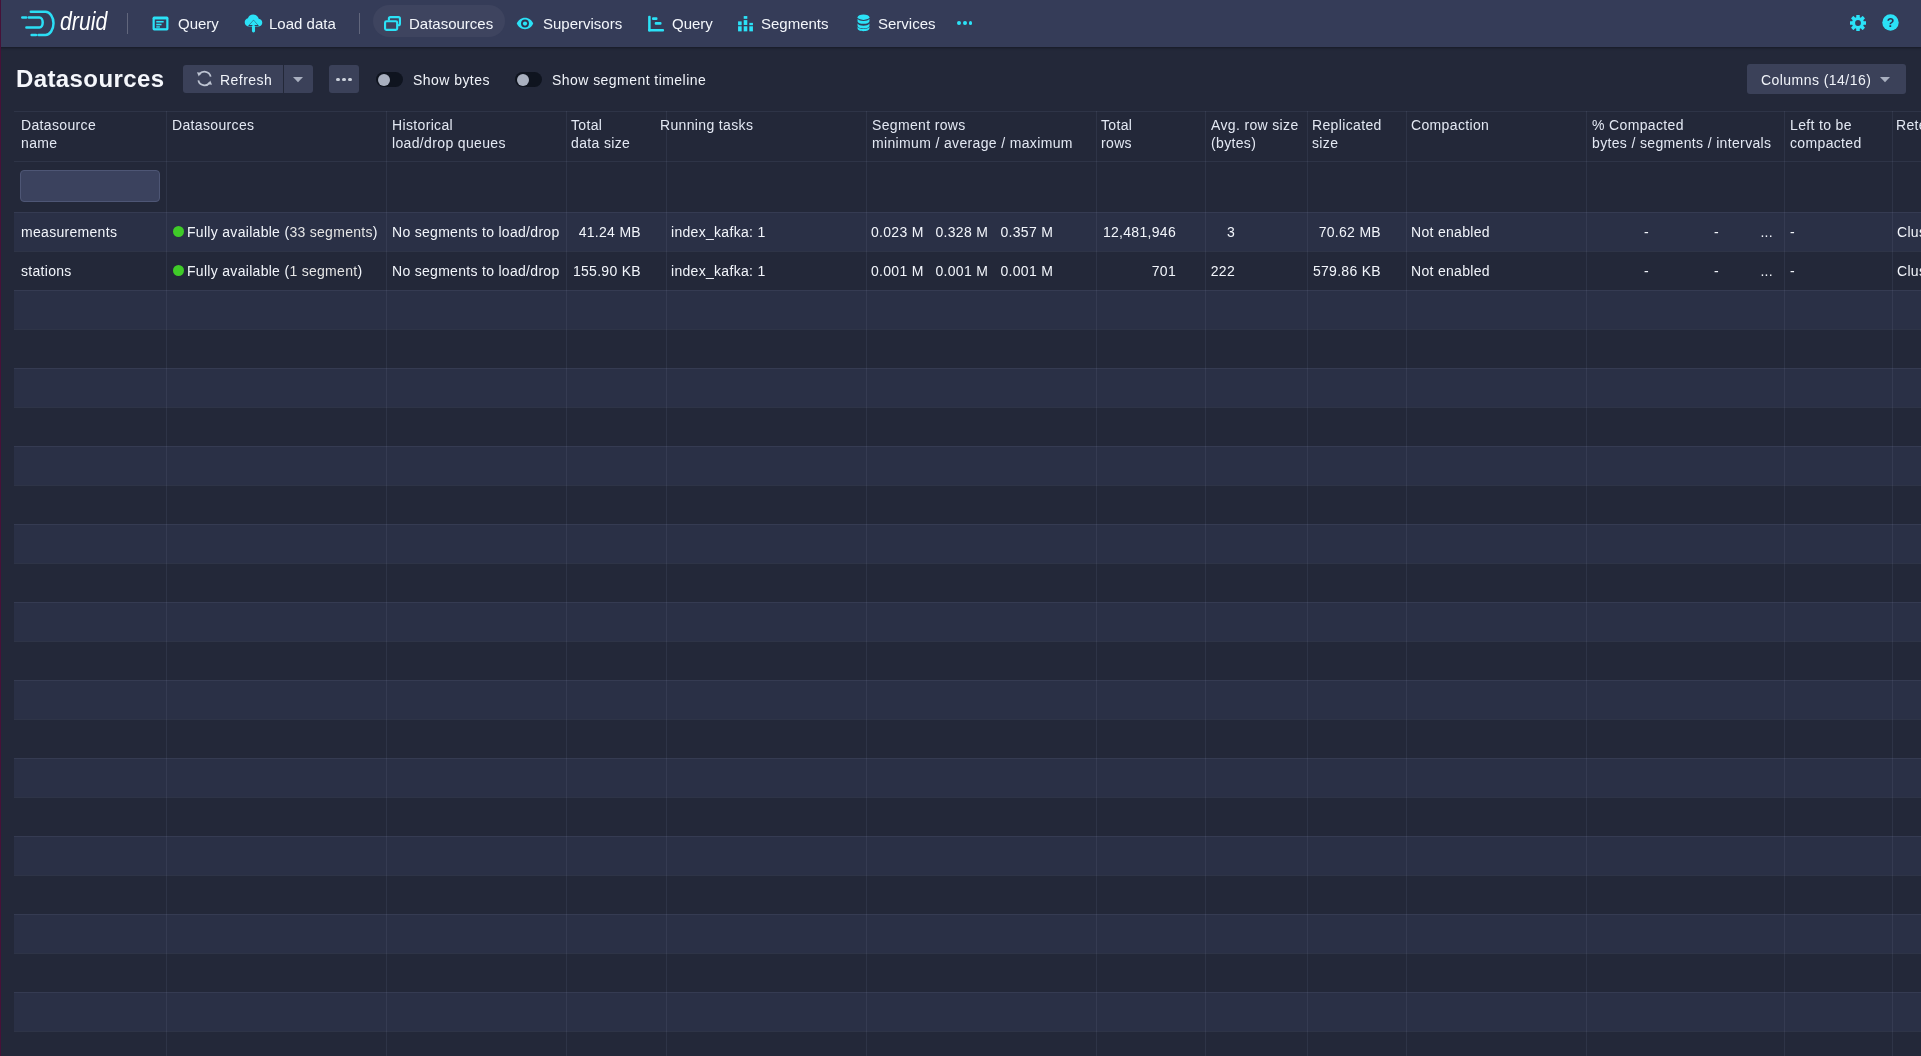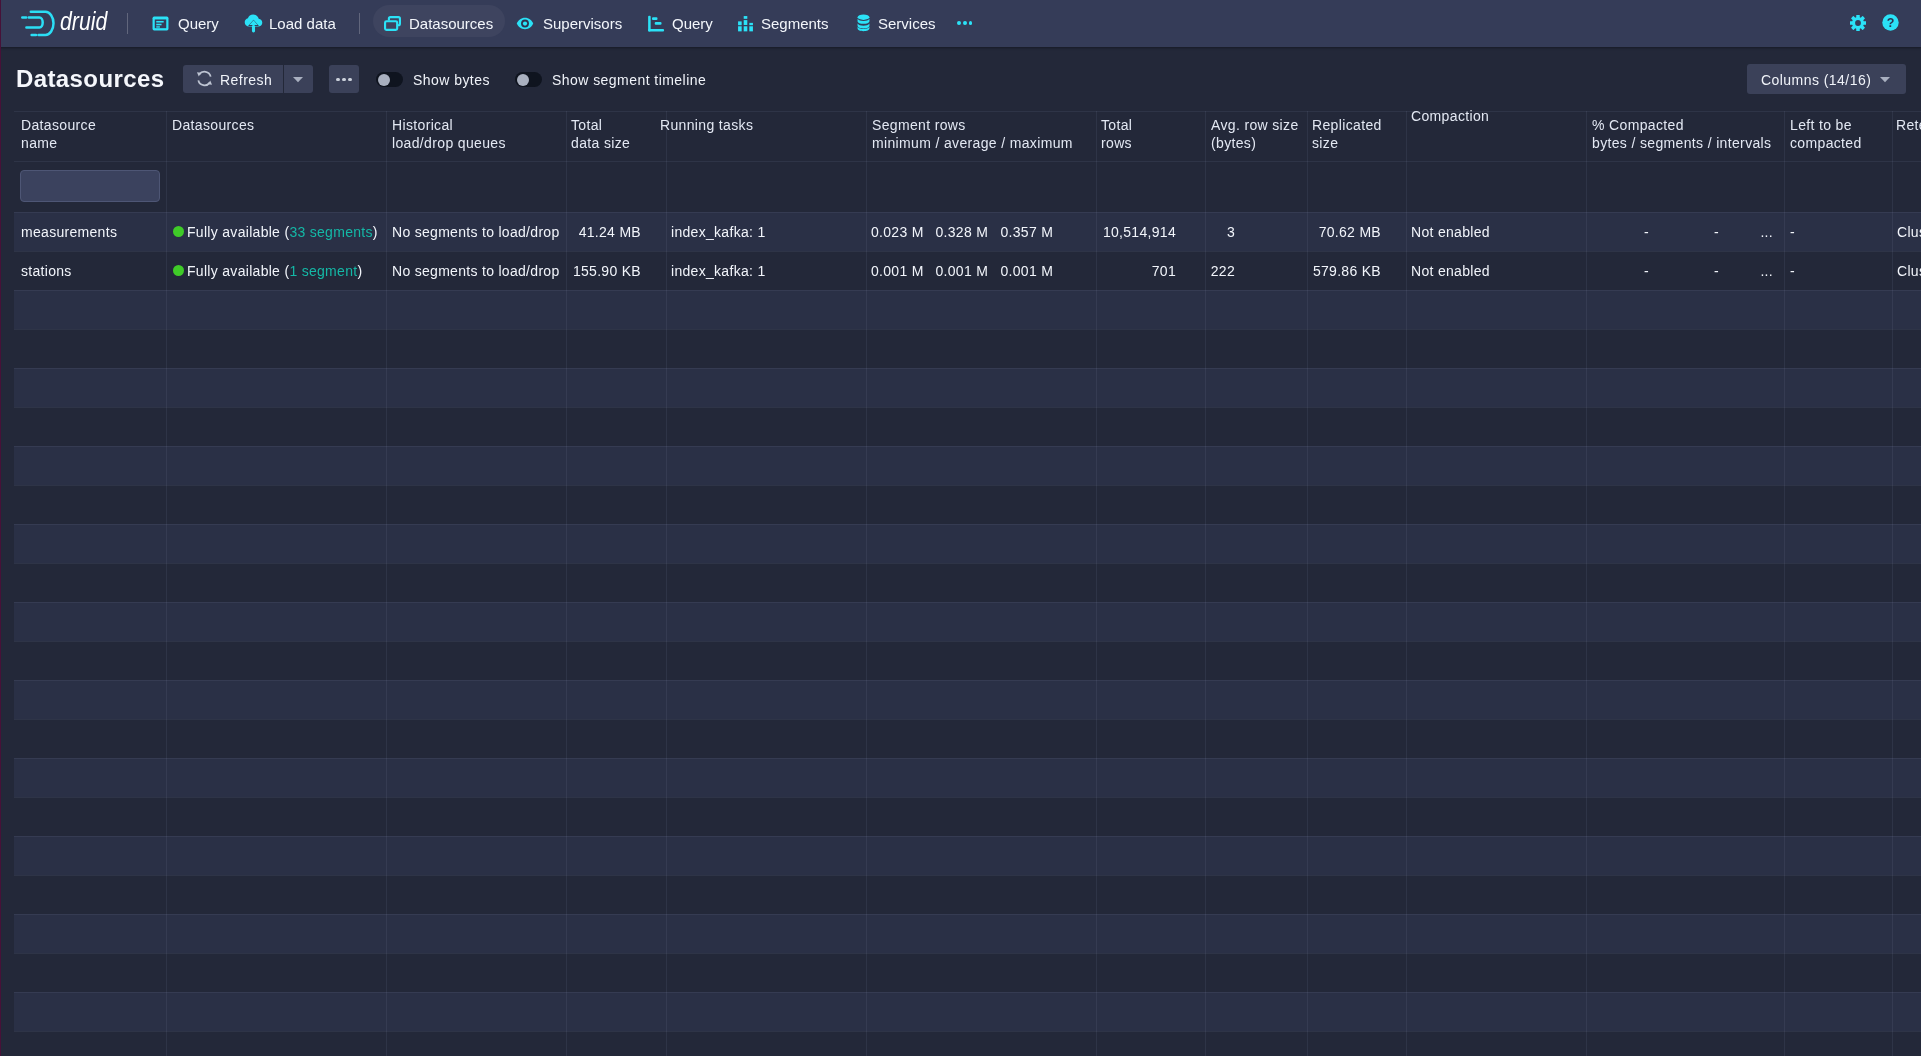--- a/index.html
+++ b/index.html
@@ -6,21 +6,21 @@
      -webkit-font-smoothing:antialiased}
 .abs{position:absolute}
 .nav{position:absolute;left:0;top:0;width:1921px;height:47px;background:#353c58;
      box-shadow:0 1px 2px rgba(10,12,20,.5)}
 .navtext{position:absolute;top:15px;font-size:15px;letter-spacing:0px;color:#f3f6fb;white-space:nowrap}
 .navsep{position:absolute;top:13px;width:1px;height:21px;background:rgba(255,255,255,.22)}
 .pill{position:absolute;left:373px;top:5px;width:132px;height:32px;border-radius:16px;background:#3e445f}
 .hdr{position:absolute;font-size:14px;line-height:17.5px;letter-spacing:.35px;color:#e3e8f3;white-space:nowrap}
 .cell{position:absolute;font-size:14px;letter-spacing:.3px;color:#f2f5fb;white-space:nowrap;line-height:15px}
 .num{text-align:right}
-.link{color:#14b8a6}
+.link{color:#e5e5e5}
 .vline{position:absolute;width:1px;background:rgba(170,185,220,.085)}
 .hline{position:absolute;height:1px;background:rgba(170,185,220,.085)}
 .stripe{position:absolute;left:14px;width:1907px;height:39px;background:#2a3046}
 .btn{position:absolute;background:#3b4159;border-radius:3px}
 .btntext{position:absolute;font-size:14px;letter-spacing:.45px;color:#f0f3f9;white-space:nowrap}
 .track{position:absolute;width:27px;height:15px;border-radius:8px;background:#0f141f}
 .knob{position:absolute;width:12px;height:12px;border-radius:50%;background:#a9b0bf}
 .dot{position:absolute;width:11px;height:11px;border-radius:50%;background:#3fcb28}
 </style></head><body>
 <div class="stripe" style="top:212px"></div>
@@ -195,35 +195,35 @@
   </svg>
 <div class="hdr" style="left:21px;top:117px">Datasource<br>name</div>
 <div class="hdr" style="left:172px;top:117px">Datasources</div>
 <div class="hdr" style="left:392px;top:117px">Historical<br>load/drop queues</div>
 <div class="hdr" style="left:571px;top:117px">Total<br>data size</div>
 <div class="hdr" style="left:660px;top:117px">Running tasks</div>
 <div class="hdr" style="left:872px;top:117px">Segment rows<br>minimum / average / maximum</div>
 <div class="hdr" style="left:1101px;top:117px">Total<br>rows</div>
 <div class="hdr" style="left:1211px;top:117px">Avg. row size<br>(bytes)</div>
 <div class="hdr" style="left:1312px;top:117px">Replicated<br>size</div>
-<div class="hdr" style="left:1411px;top:108px">Compaction</div>
+<div class="hdr" style="left:1411px;top:117px">Compaction</div>
 <div class="hdr" style="left:1592px;top:117px">% Compacted<br>bytes / segments / intervals</div>
 <div class="hdr" style="left:1790px;top:117px">Left to be<br>compacted</div>
 <div class="hdr" style="left:1896px;top:117px">Retention</div>
 <div class="abs" style="left:20px;top:170px;width:140px;height:32px;background:#3b425e;border:1px solid #4e5675;border-radius:4px"></div>
 <div class="cell" style="left:21px;top:224.5px">measurements</div>
 <div class="dot" style="left:173px;top:226px"></div>
 <div class="cell" style="left:187px;top:224.5px">Fully available (<span class="link">33 segments</span>)</div>
 <div class="cell" style="left:392px;top:224.5px">No segments to load/drop</div>
 <div class="cell num" style="left:566px;top:224.5px;width:75px">41.24 MB</div>
 <div class="cell" style="left:671px;top:224.5px">index_kafka: 1</div>
 <div class="cell" style="left:871px;top:224.5px">0.023 M</div>
 <div class="cell" style="left:935.5px;top:224.5px">0.328 M</div>
 <div class="cell" style="left:1000.5px;top:224.5px">0.357 M</div>
-<div class="cell num" style="left:1096px;top:224.5px;width:80px">10,514,914</div>
+<div class="cell num" style="left:1096px;top:224.5px;width:80px">12,481,946</div>
 <div class="cell num" style="left:1205px;top:224.5px;width:30px">3</div>
 <div class="cell num" style="left:1307px;top:224.5px;width:74px">70.62 MB</div>
 <div class="cell" style="left:1411px;top:224.5px">Not enabled</div>
 <div class="cell num" style="left:1630px;top:224.5px;width:19px">-</div>
 <div class="cell num" style="left:1700px;top:224.5px;width:19px">-</div>
 <div class="cell num" style="left:1745px;top:224.5px;width:28px">...</div>
 <div class="cell" style="left:1790px;top:224.5px">-</div>
 <div class="cell" style="left:1897px;top:224.5px">Cluster default</div>
 <div class="cell" style="left:21px;top:263.5px">stations</div>
 <div class="dot" style="left:173px;top:265px"></div>

